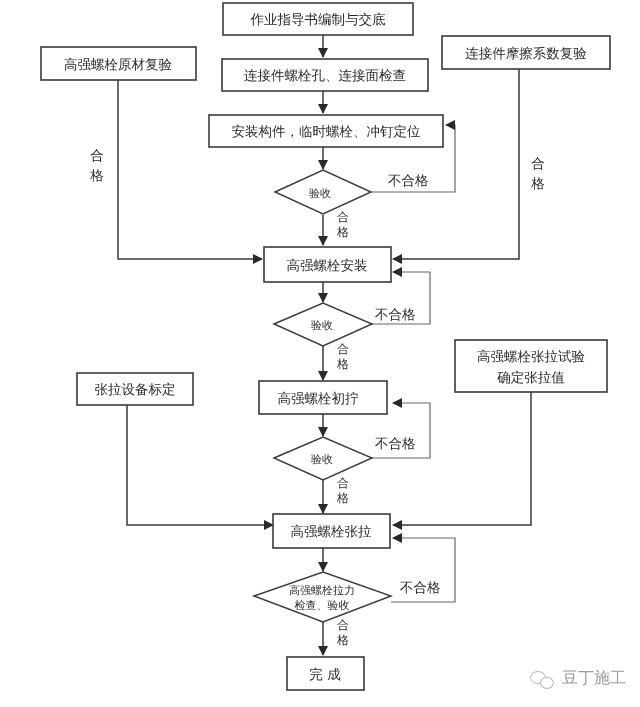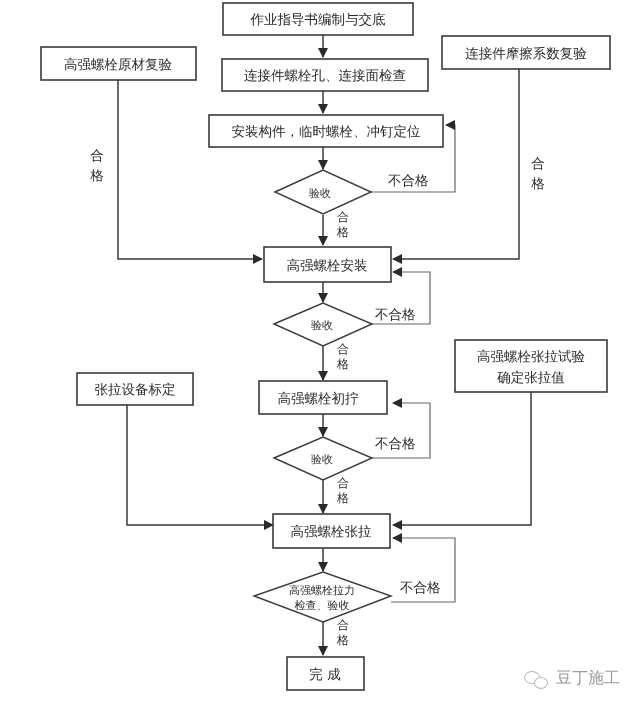--- a/index.html
+++ b/index.html
@@ -7,21 +7,21 @@
          font-family: "DejaVu Serif", "Liberation Serif", serif; color: #222; }
   #diagram { position: absolute; left: 0; top: 0; }
   svg text { font-family: "DejaVu Serif", "Liberation Serif", serif; fill: #2a2a2a; }
   .box { fill: #ffffff; stroke: #3a3a3a; stroke-width: 1.6; }
   .dia { fill: #ffffff; stroke: #3a3a3a; stroke-width: 1.4; }
   .ln { fill: none; stroke: #3a3a3a; stroke-width: 1.5; }
   .ln-thin { fill: none; stroke: #666; stroke-width: 1.2; }
   .t13 { font-size: 13.5px; }
   .t12 { font-size: 12px; }
   .t11 { font-size: 11px; }
-  .watermark { position: absolute; right: 20px; bottom: 18px; display: flex; align-items: center;
+  .watermark { position: absolute; right: 14px; bottom: 18px; display: flex; align-items: center;
                gap: 6px; color: #9a9a9a; font-family: "DejaVu Sans", "Liberation Sans", sans-serif; font-size: 16px; }
   .wm-icon { width: 26px; height: 20px; position: relative; }
   .wm-icon span { position: absolute; border: 1.5px solid #b5b5b5; border-radius: 50%; background: #fff; }
   .wm-icon .b1 { width: 14px; height: 11px; left: 0; top: 2px; }
   .wm-icon .b2 { width: 12px; height: 10px; left: 10px; top: 8px; }
 </style>
 </head>
 <body>
 
 <svg id="diagram" width="640" height="707" viewBox="0 0 640 707">

